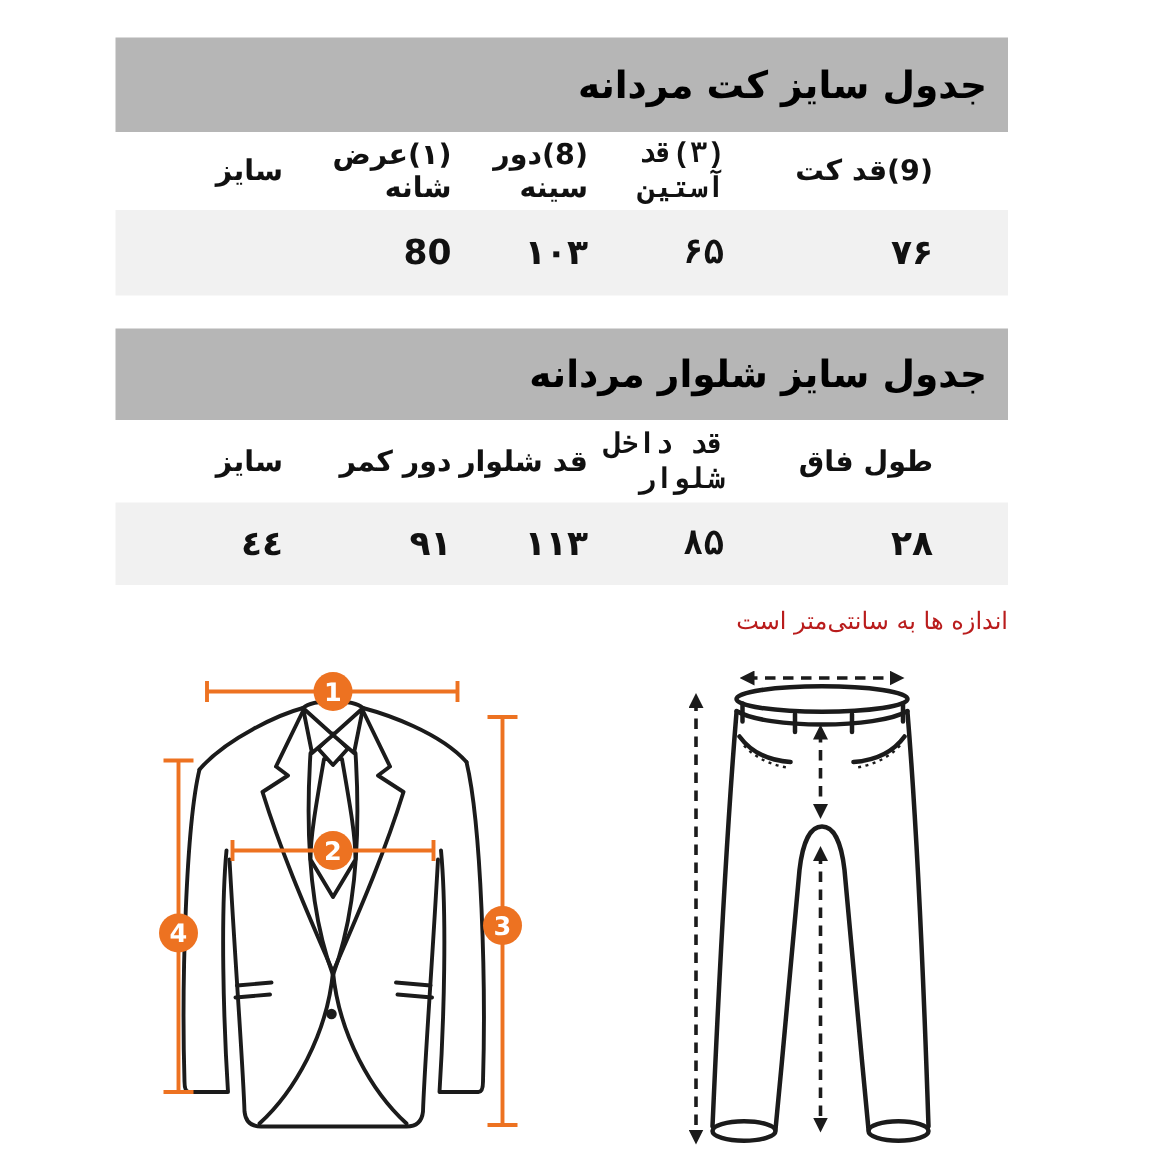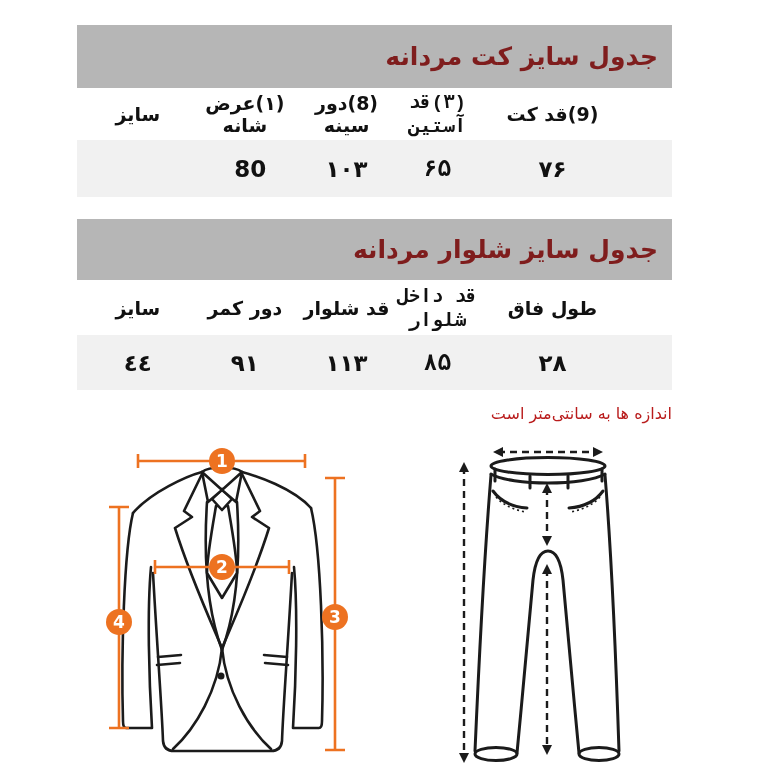--- a/index.html
+++ b/index.html
@@ -1,34 +1,34 @@
 <!DOCTYPE html>
 <html lang="fa" dir="rtl"><head>
 <meta charset="utf-8">
 <style>
   html,body{margin:0;padding:0;background:#ffffff;}
   body{width:781px;height:781px;font-family:"DejaVu Sans",sans-serif;color:#111;}
   .canvas{position:relative;width:781px;height:781px;background:#fff;overflow:hidden;direction:rtl;}
 
   
   .bar{position:absolute;left:77px;width:595px;background:#b6b6b6;display:flex;align-items:center;
-       box-sizing:border-box;padding-right:14px;font-weight:bold;font-size:25px;color:#7f1d1d;}
+       box-sizing:border-box;padding-right:14px;font-weight:bold;font-size:25px;color:#000000;}
   .bar1{top:25px;height:63px;}
   .bar2{top:219px;height:61px;}
 
   
   .row{position:absolute;left:77px;width:595px;display:flex;direction:rtl;align-items:center;
        box-sizing:border-box;padding:0 50px 0 10px;}
   .thead{font-weight:bold;font-size:19px;}
   .tvals{font-weight:bold;font-size:23px;background:#f1f1f1;}
   .thead1{top:88px;height:52px;}
   .tvals1{top:140px;height:57px;}
   .thead2{top:280px;height:55px;}
   .tvals2{top:335px;height:55px;}
-  .cell{text-align:center;}
+  .cell{text-align:right;}
   .c0{width:26%;} .c1{width:17%;font-family:Liberation Mono, monospace;} .c2{width:17%;} .c3{width:21%;} .c4{width:19%;}
 
   
   .note{position:absolute;top:404px;right:109px;font-size:16px;font-weight:400;color:#b91c1c;}
 
   
   .jacket-svg{position:absolute;left:95px;top:445px;}
   .pants-svg{position:absolute;left:435px;top:440px;}
 
   .ink{stroke:#1b1b1b;fill:none;stroke-width:2.6;stroke-linecap:round;stroke-linejoin:round;}

